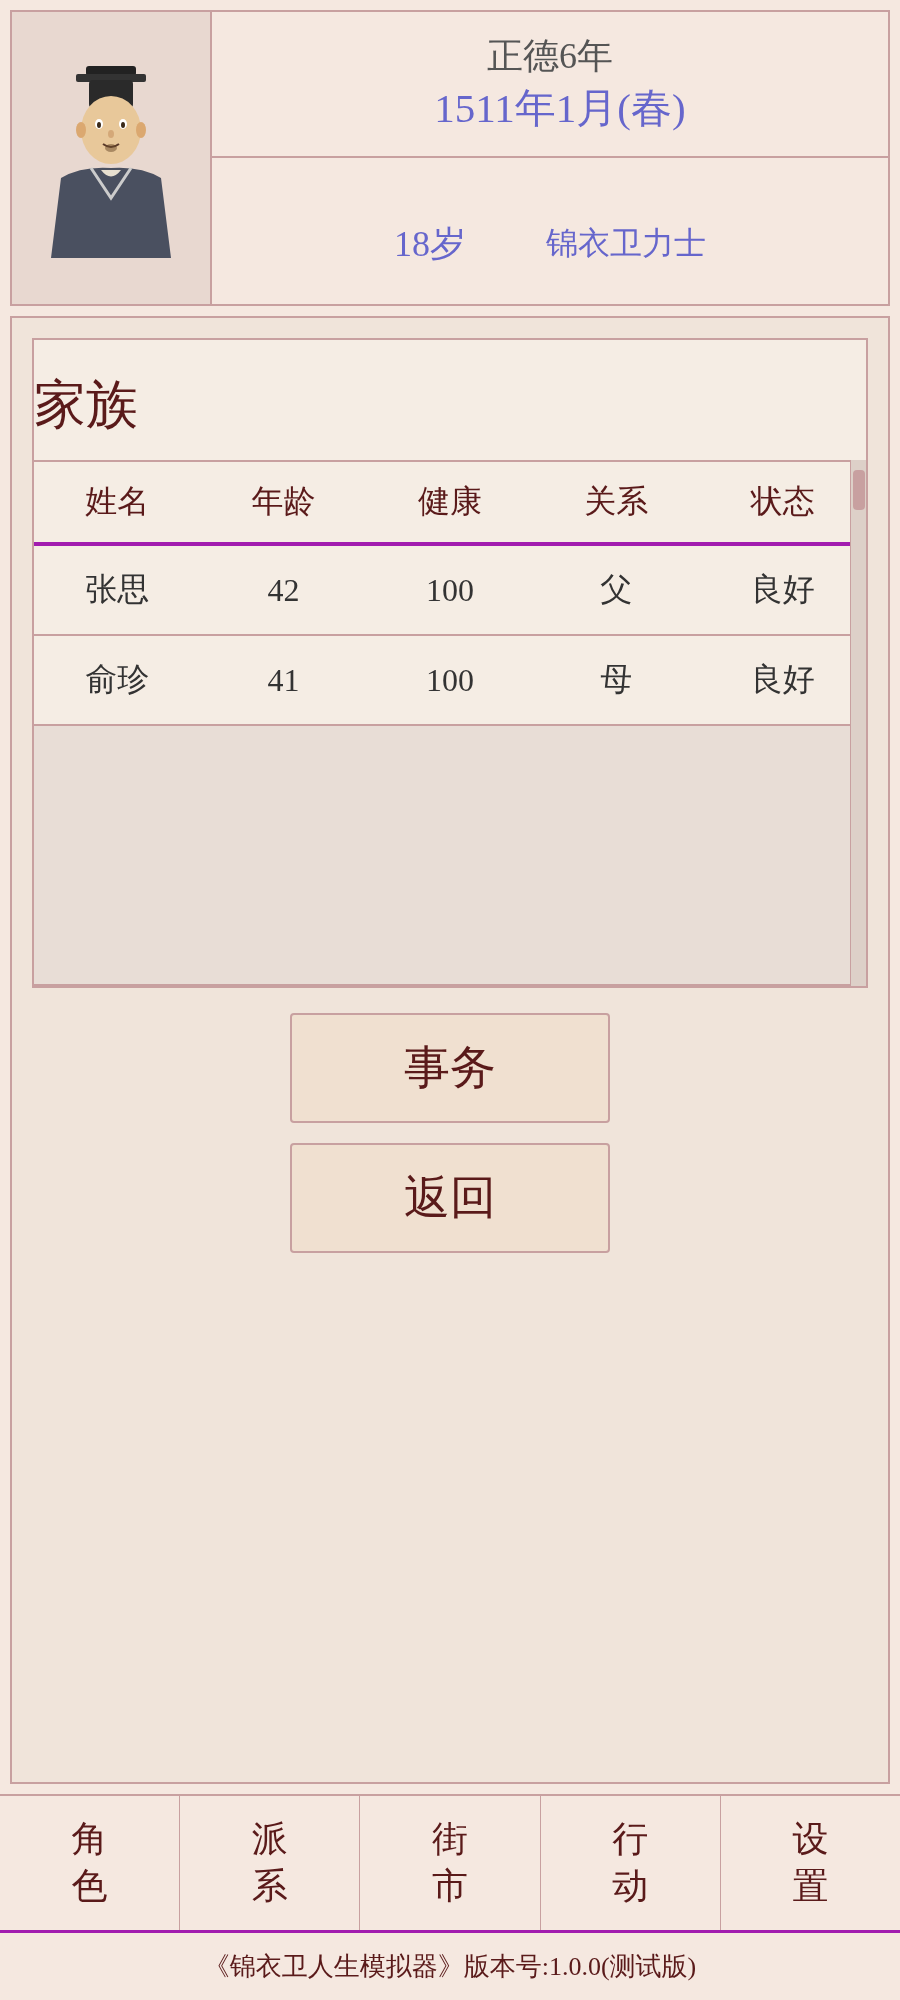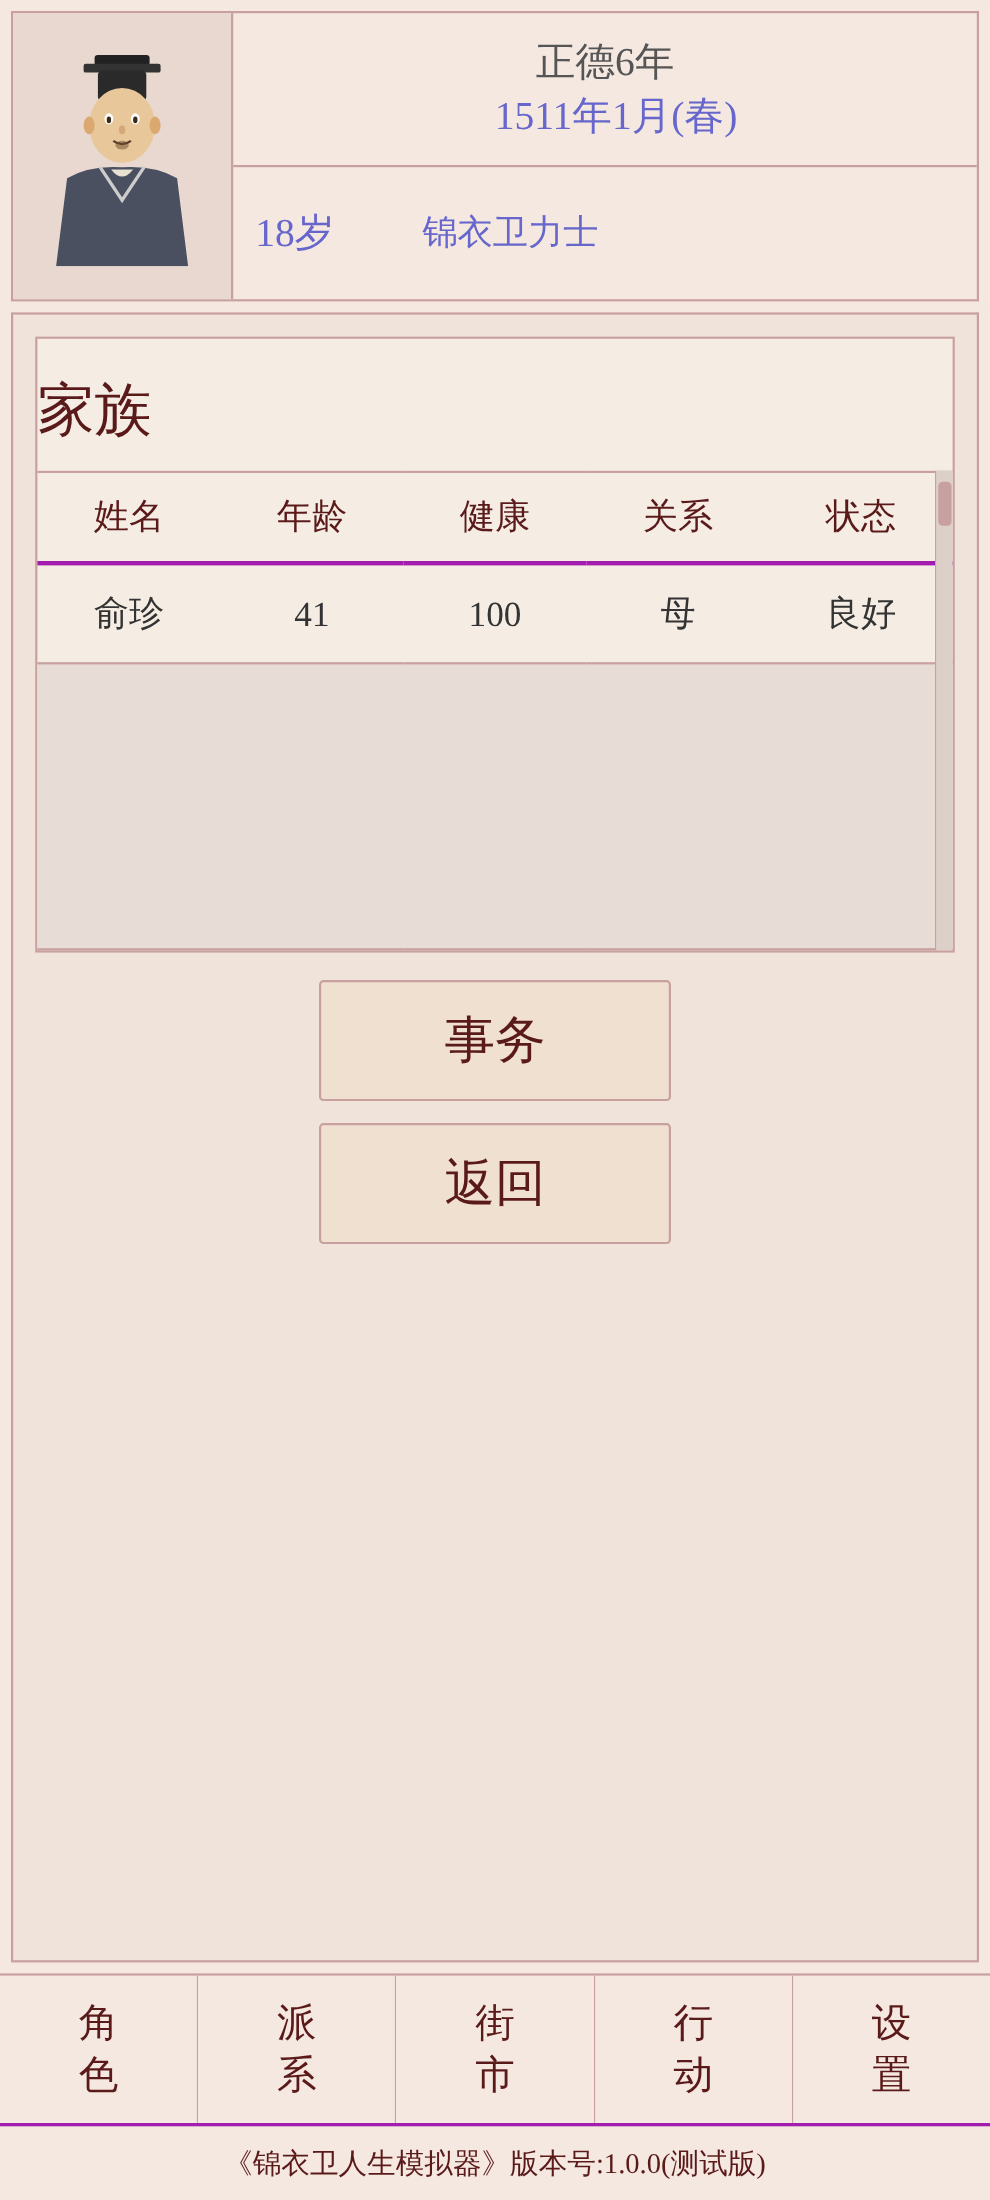--- a/index.html
+++ b/index.html
@@ -54,31 +54,32 @@
       flex-direction: column;
     }
 
     .header-year {
       font-size: 36px;
       color: #555;
       font-weight: normal;
     }
 
     .header-date {
-      font-size: 36px;
+      font-size: 41px;
       color: #6666cc;
       margin-left: 20px;
     }
 
     .header-row-bottom {
       padding: 20px 20px;
       display: flex;
       align-items: center;
-      justify-content: flex-start;
+      justify-content: center;
       min-height: 120px;
+      margin-top: 26px;
     }
 
     .header-age {
       font-size: 36px;
       color: #6666cc;
     }
 
     .header-title {
       font-size: 32px;
       color: #6666cc;
@@ -288,20 +289,27 @@
         <thead>
           <tr>
             <th>姓名</th>
             <th>年龄</th>
             <th>健康</th>
             <th>关系</th>
             <th>状态</th>
           </tr>
         </thead>
         <tbody>
+          <tr>
+            <td>张思</td>
+            <td>42</td>
+            <td>100</td>
+            <td>父</td>
+            <td>良好</td>
+          </tr>
           <tr>
             <td>俞珍</td>
             <td>41</td>
             <td>100</td>
             <td>母</td>
             <td>良好</td>
           </tr>
           <tr>
             <td colspan="5" class="empty-row"></td>
           </tr>

